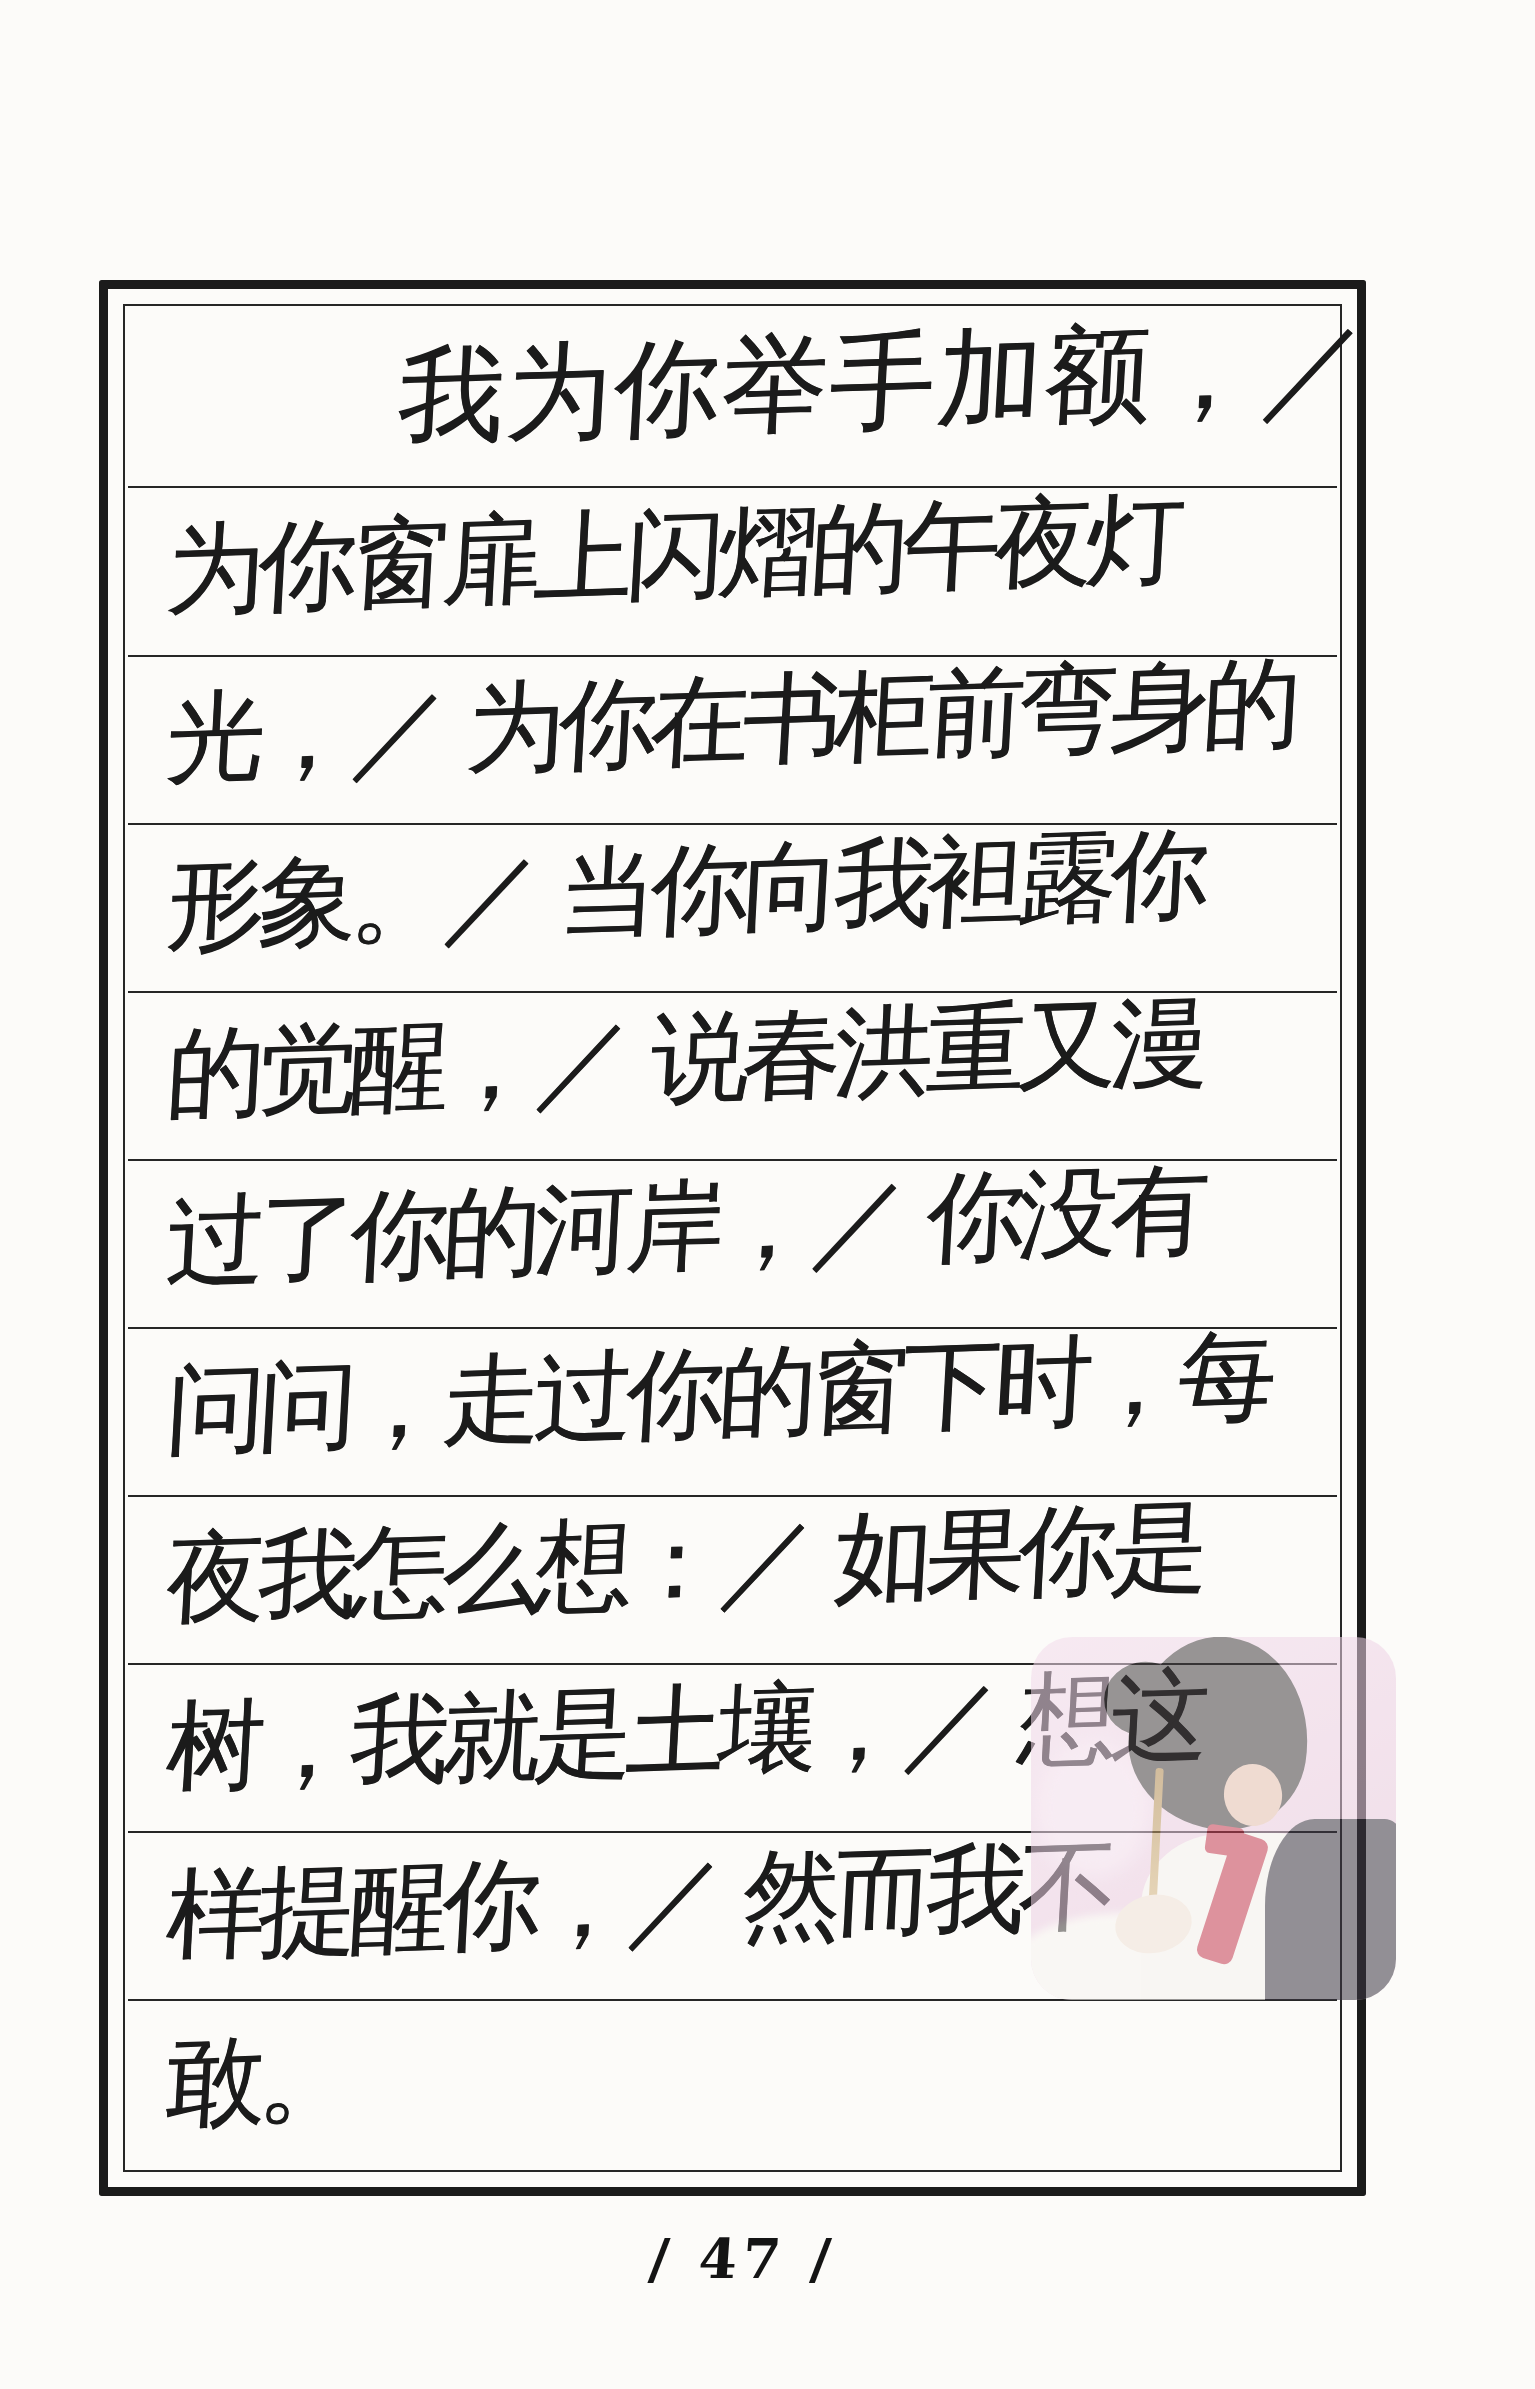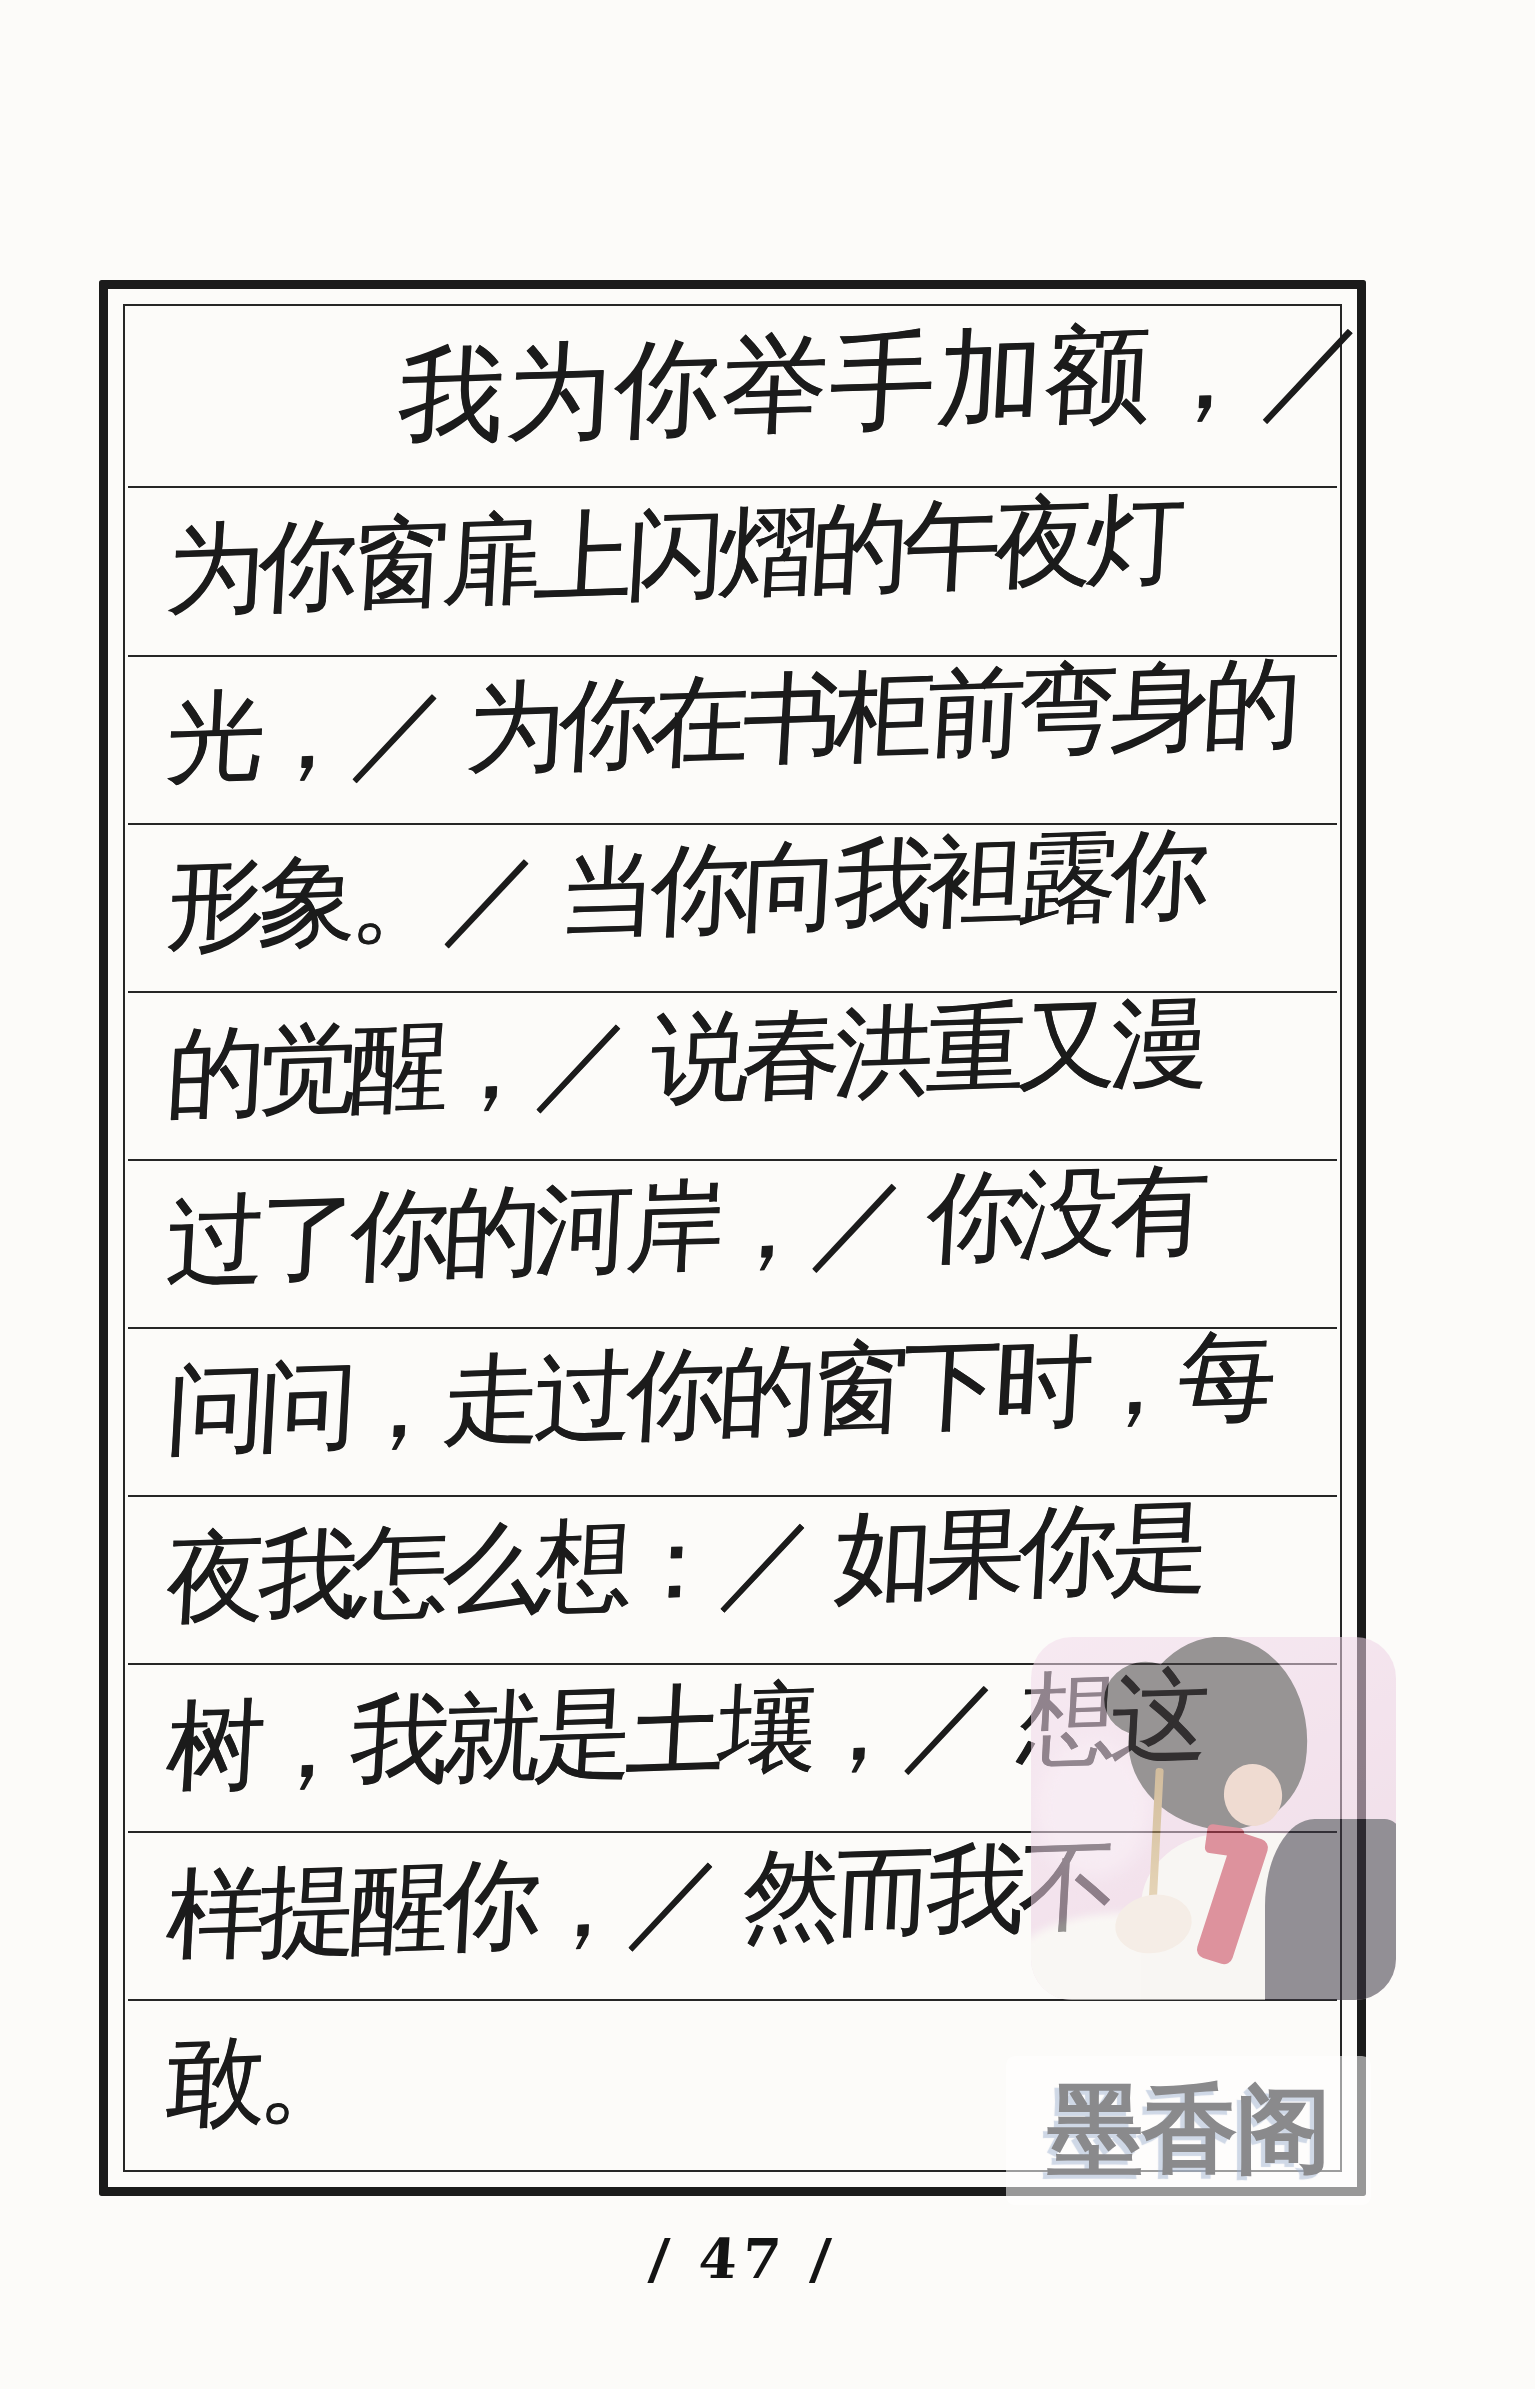--- a/index.html
+++ b/index.html
@@ -146,20 +146,17 @@
     <div class="blob ph-hair2"></div>
     <div class="blob ph-face"></div>
     <div class="blob ph-shirt"></div>
     <div class="blob ph-vest"></div>
     <div class="blob ph-knot"></div>
     <div class="blob ph-tie"></div>
     <div class="blob ph-brush"></div>
     <div class="blob ph-hand"></div>
   </div>
 
-  <div class="wm-box">
-    <span class="wm-text">墨香阁</span>
-  </div>
 
   <div class="page-num">/ 47 /</div>
 
 </div>
 
 
 </body></html>

